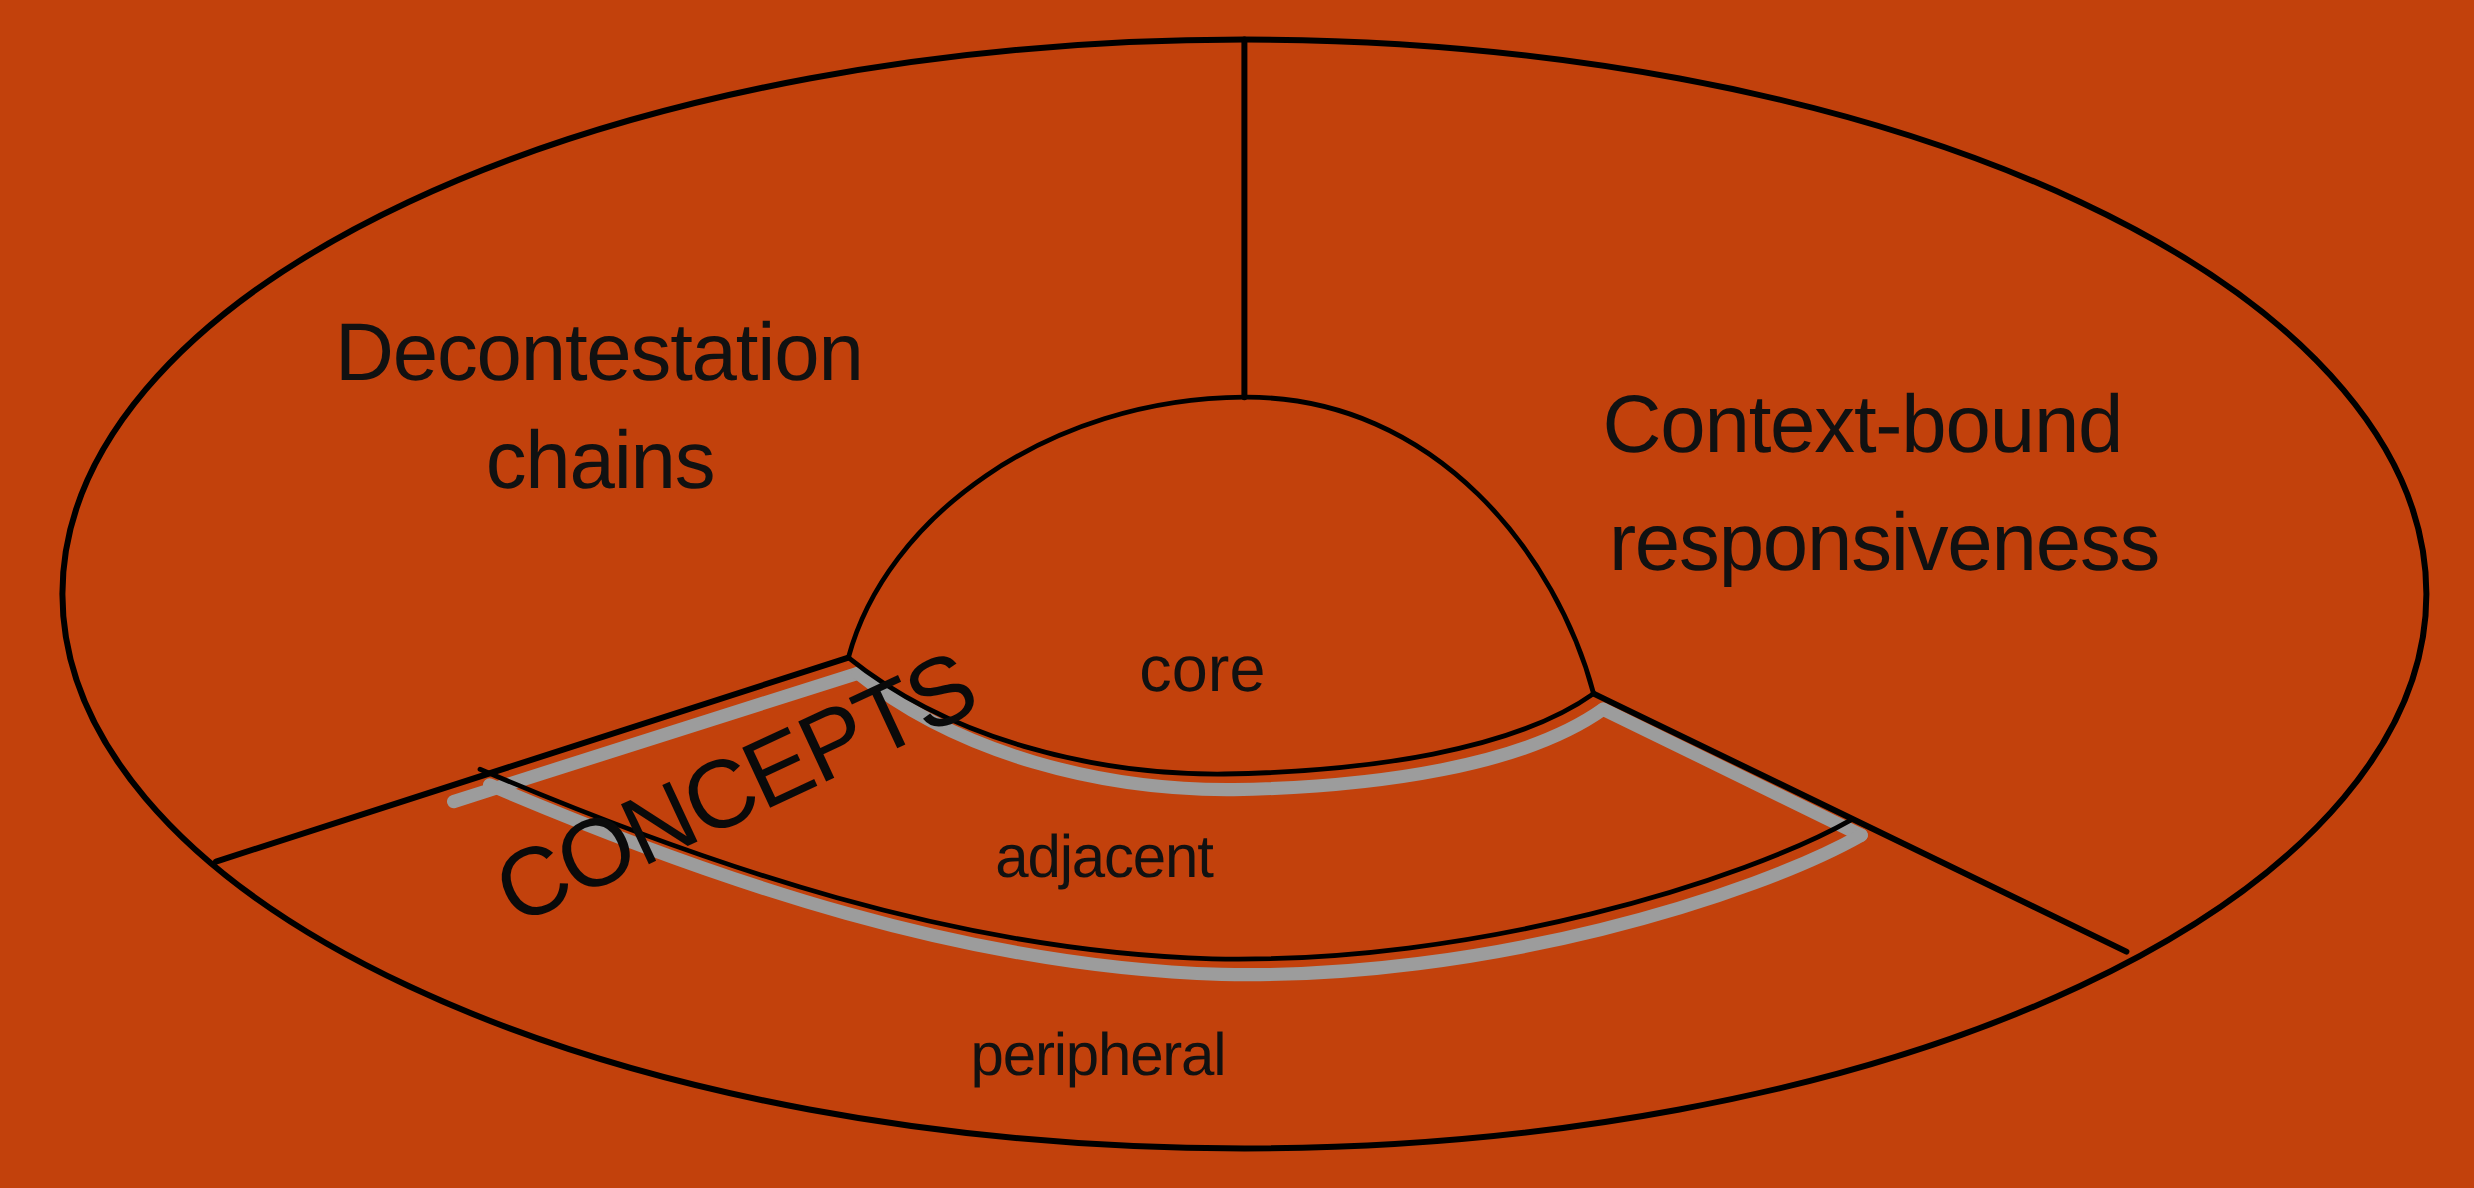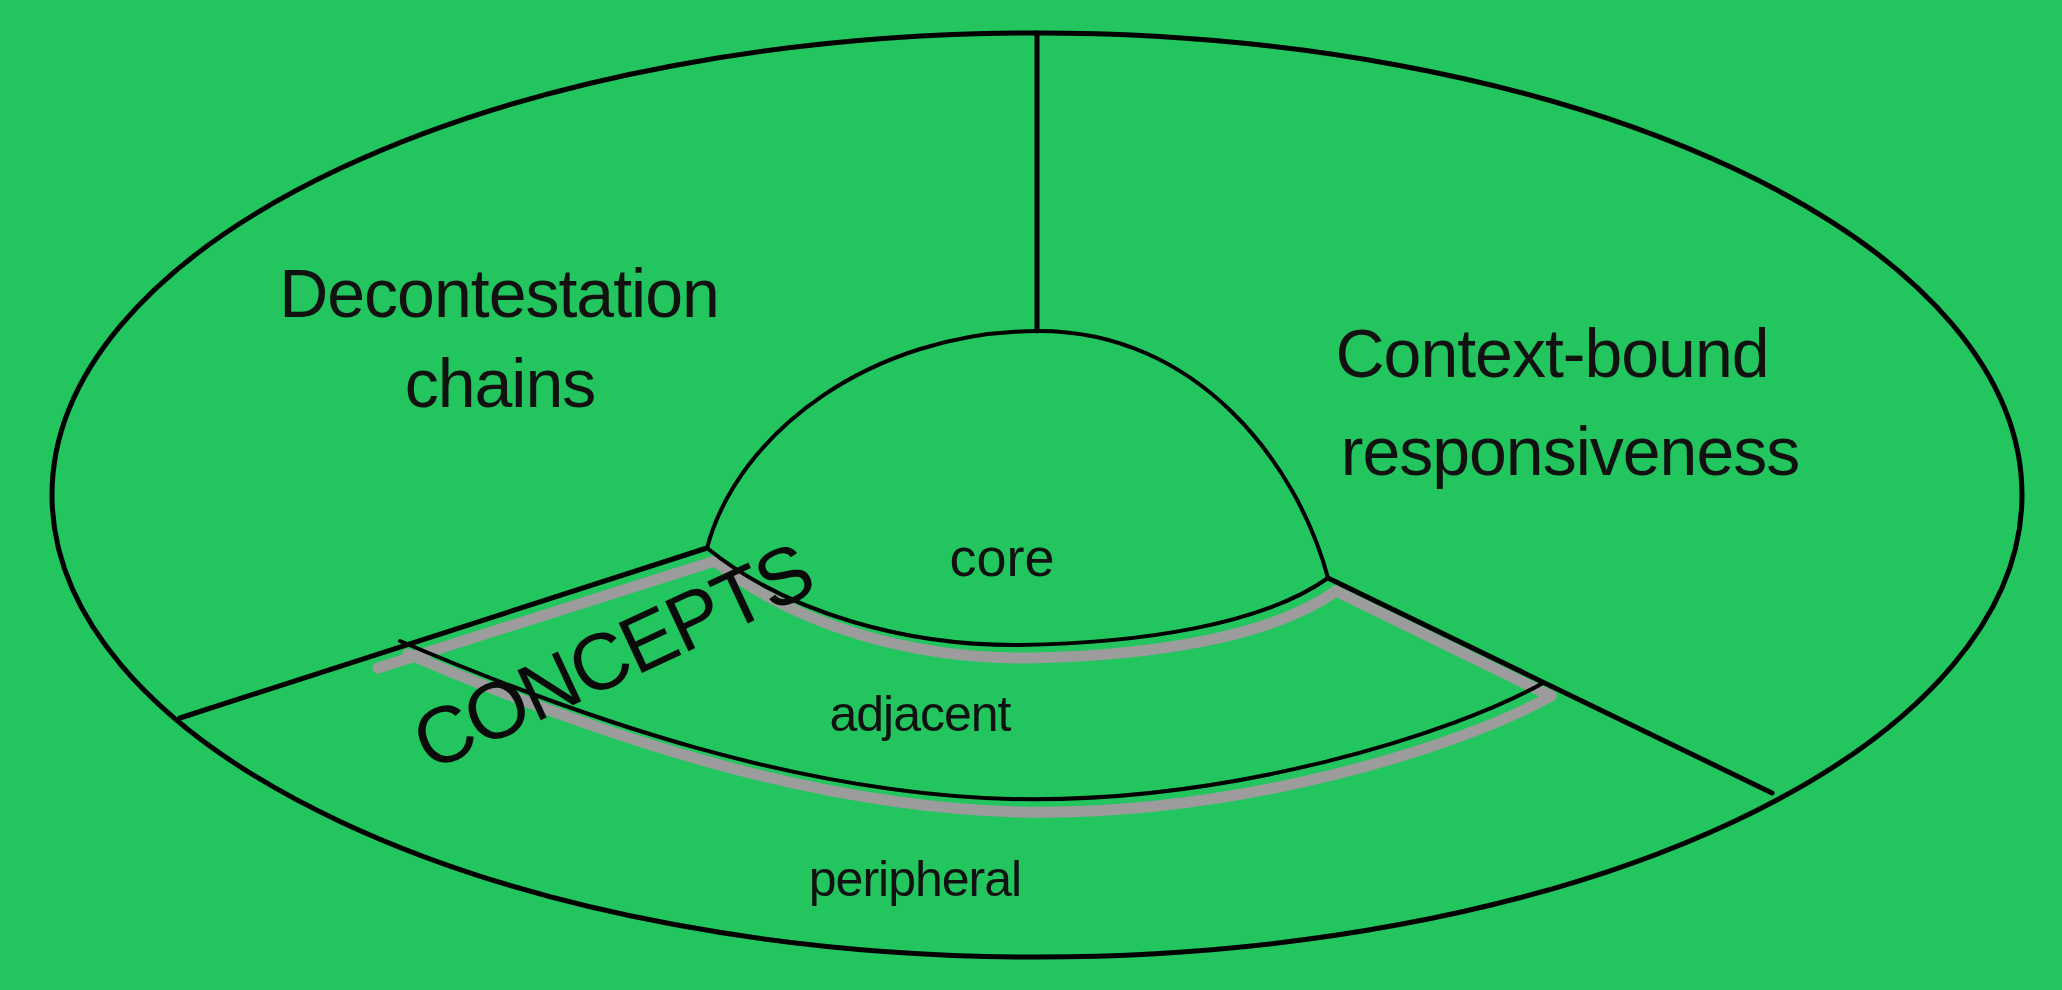--- a/index.html
+++ b/index.html
@@ -8,21 +8,21 @@
     background: #ffffff;
     width: 2062px;
     height: 990px;
     overflow: hidden;
     font-family: "Liberation Sans", sans-serif;
   }
   .diagram-wrap {
     position: relative;
     width: 2062px;
     height: 990px;
-    background: #22c55e;
+    background: #c2410c;
   }
   svg { display: block; }
   .outline {
     fill: none;
     stroke: #000000;
     stroke-width: 5;
     stroke-linecap: round;
   }
   .thin-outline {
     fill: none;

